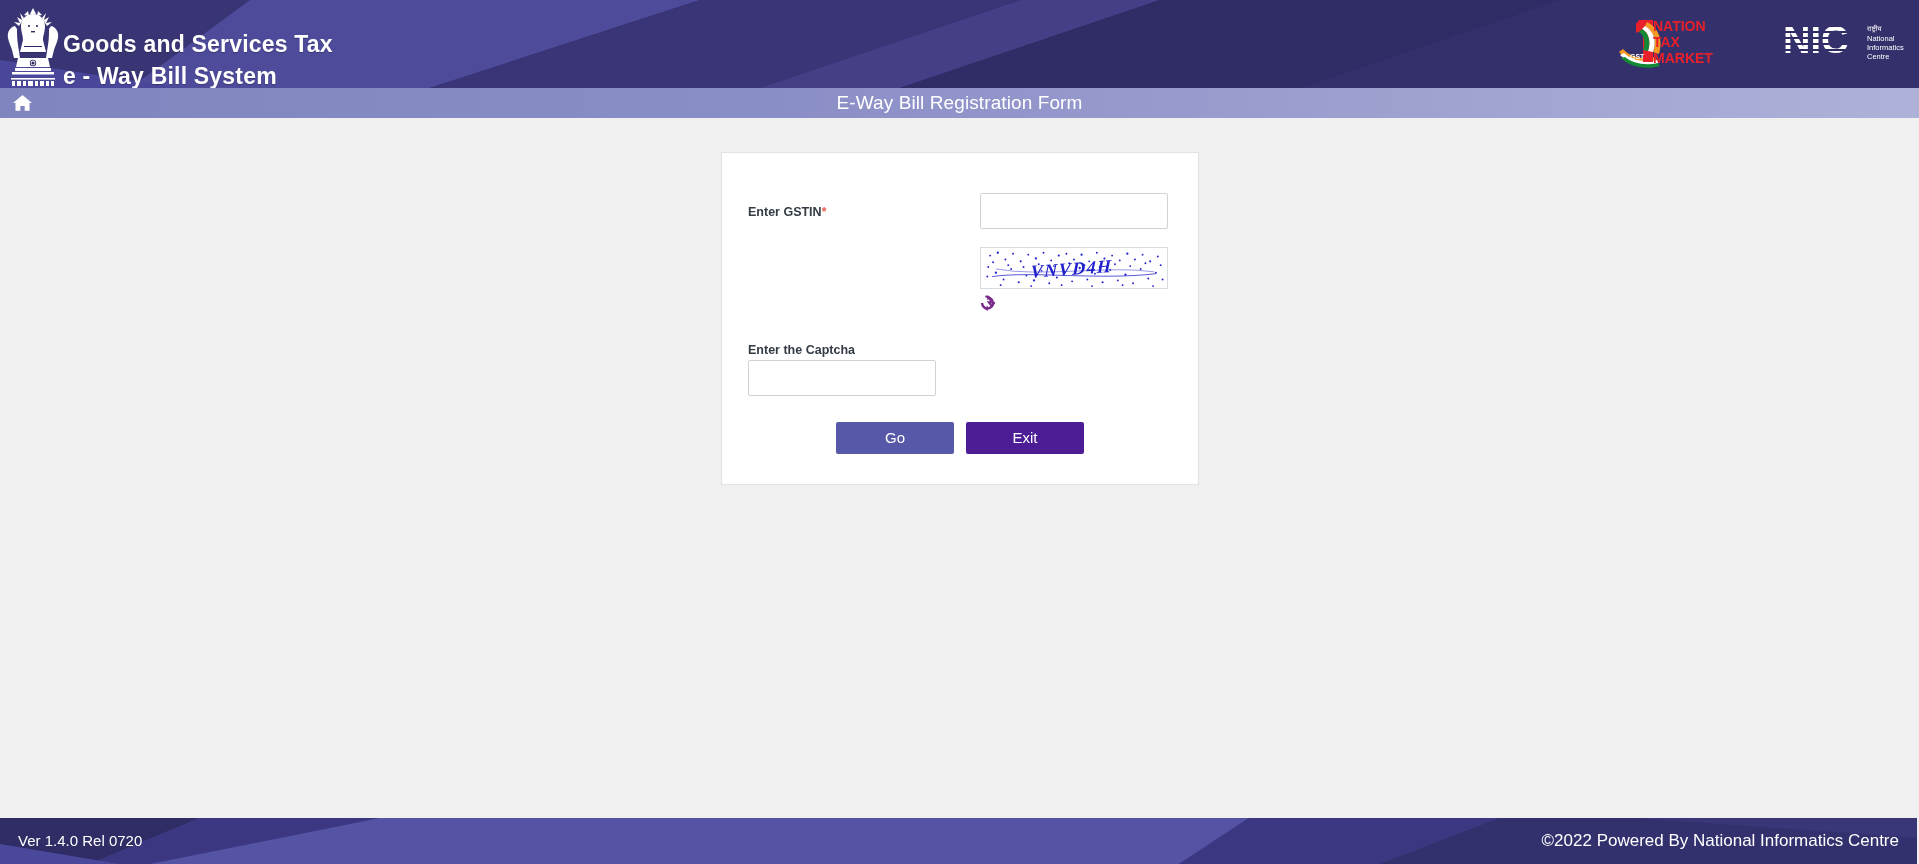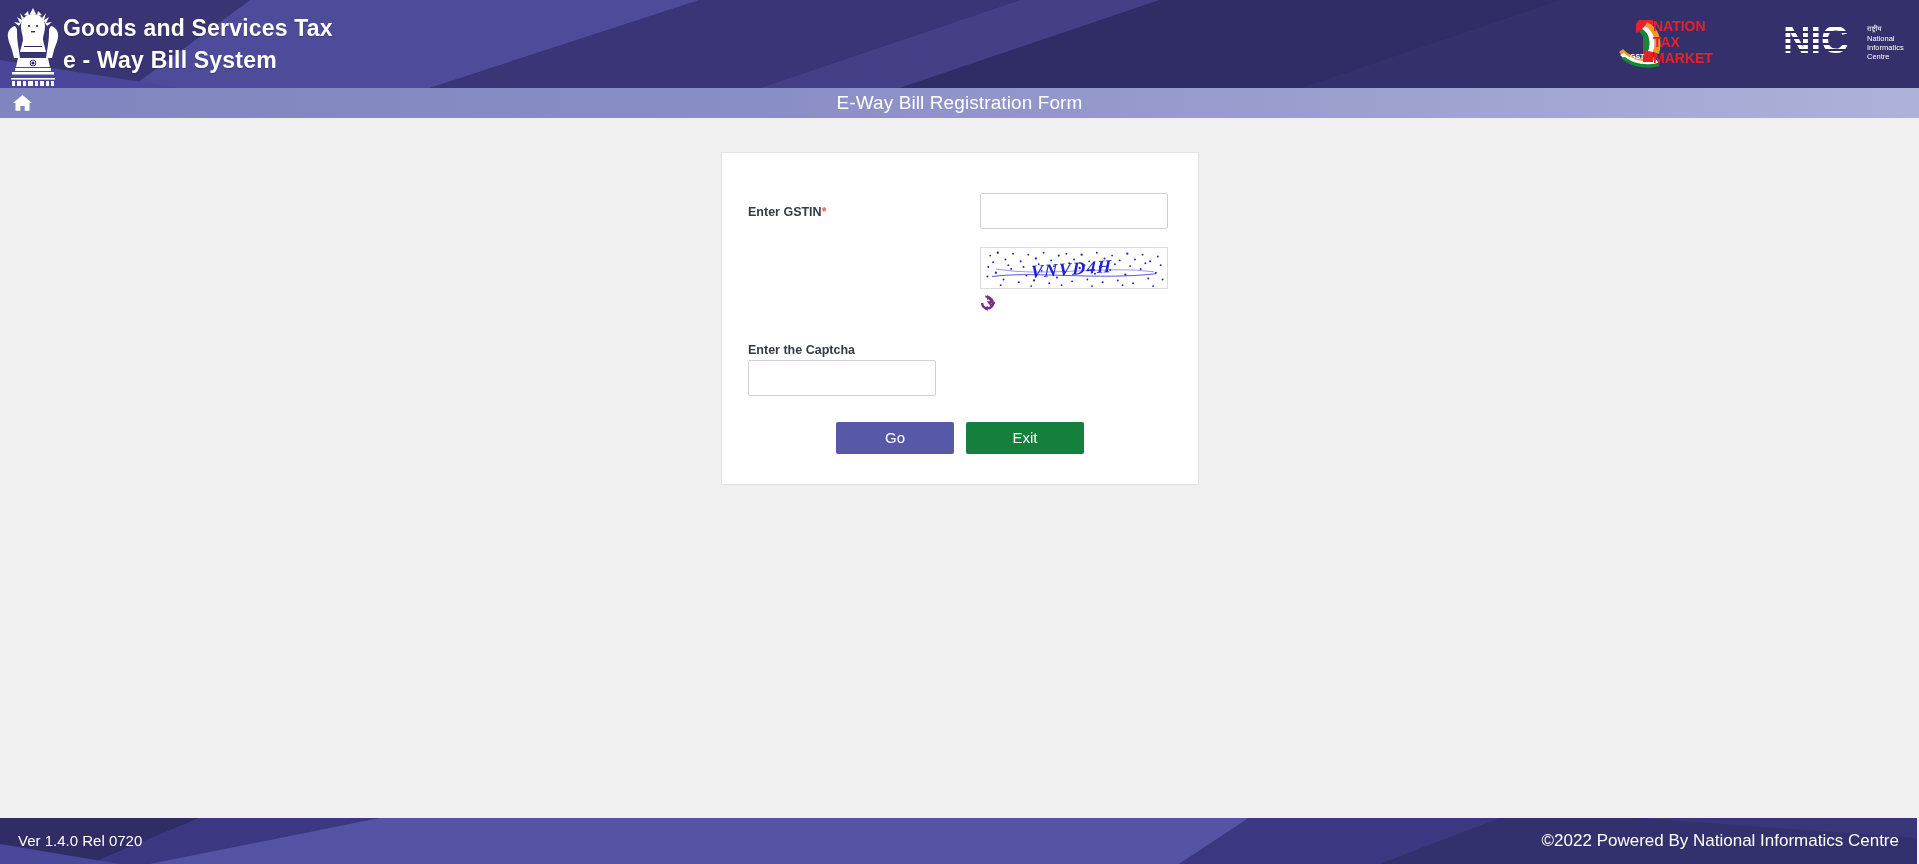--- a/index.html
+++ b/index.html
@@ -30,21 +30,21 @@
   .header-bg { position: absolute; inset: 0; width: 100%; height: 100%; }
   .emblem {
     position: absolute;
     left: 2px; top: 2px;
     width: 62px; height: 86px;
     z-index: 3;
   }
   .brand-title {
     position: absolute;
     left: 63px;
-    top: 12px;
+    top: 28px;
     color: #ffffff;
     font-size: 23px;
     font-weight: bold;
     line-height: 32px;
     letter-spacing: .2px;
     white-space: pre;
     z-index: 3;
     text-shadow: 0 1px 1px rgba(0,0,0,.25);
   }
   .logos {
@@ -167,21 +167,21 @@
     border: none;
     border-radius: 2px;
     color: #ffffff;
     font-size: 15px;
     font-family: "Liberation Sans", sans-serif;
     cursor: pointer;
     line-height: 32px;
     padding: 0;
   }
   .btn-go { background: #5758a8; }
-  .btn-exit { background: #15803d; }
+  .btn-exit { background: #4c1d95; }
 
   
   .footer {
     position: absolute;
     bottom: 0; left: 0;
     width: 1917px;
     height: 46px;
     background: #3b3a85;
     overflow: hidden;
   }

